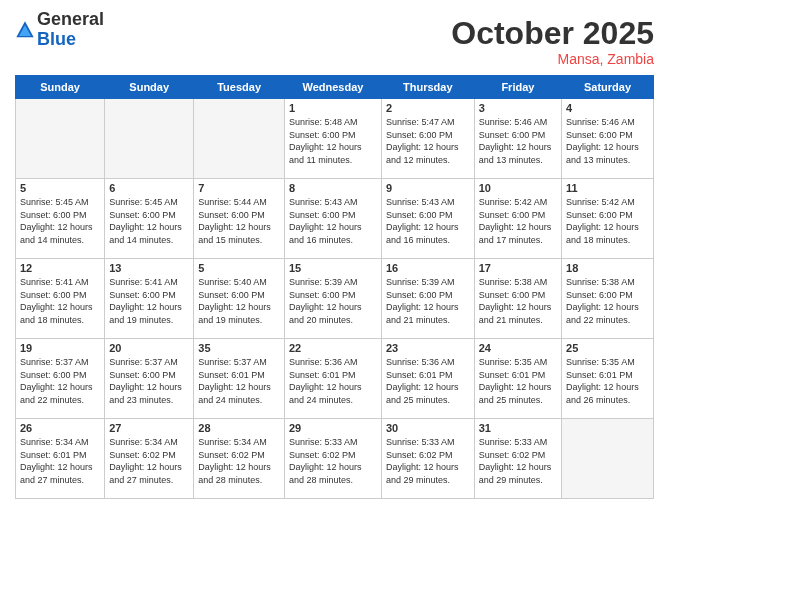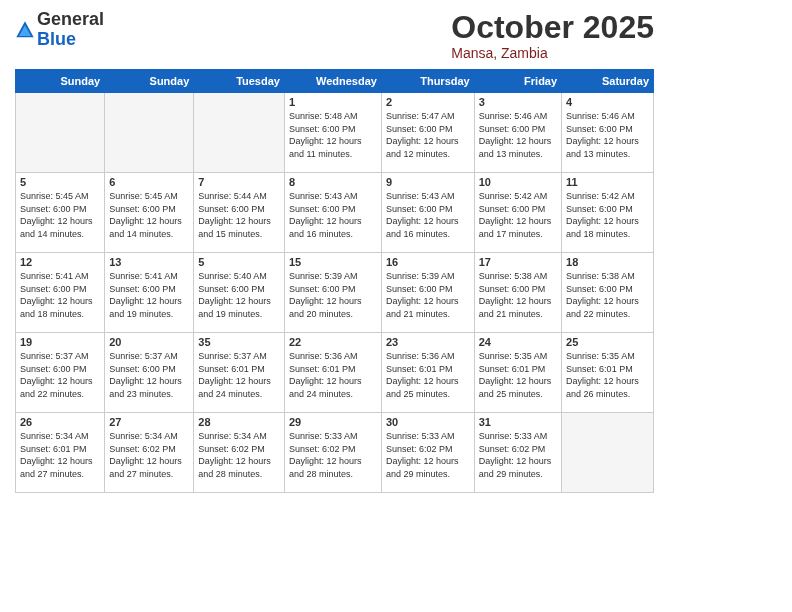--- a/index.html
+++ b/index.html
@@ -32,41 +32,43 @@
       line-height: 1.1;
     }
     .logo-general { color: #333; }
     .logo-blue { color: #1565c0; }
     .logo-icon {
       width: 20px;
       height: 20px;
       margin-right: 2px;
     }
     .title-block {
+      text-align: right;
+      margin-top: 6px;
     }
     .month-title {
       font-size: 32px;
       font-weight: bold;
       color: #333;
       line-height: 1.1;
     }
     .location {
       font-size: 14px;
-      color: #7f1d1d;
+      color: #ef4444;
     }
     .calendar {
       width: 100%;
       border-collapse: collapse;
       font-size: 9.5px;
     }
     .calendar th {
       background: #1565c0;
       color: #fff;
       padding: 5px 4px;
-      text-align: right;
+      text-align: center;
       font-size: 11px;
       font-weight: bold;
       border: 1px solid #1565c0;
     }
     .calendar td {
       border: 1px solid #ccc;
       vertical-align: top;
       padding: 3px 4px;
       width: 113px;
       height: 80px;

